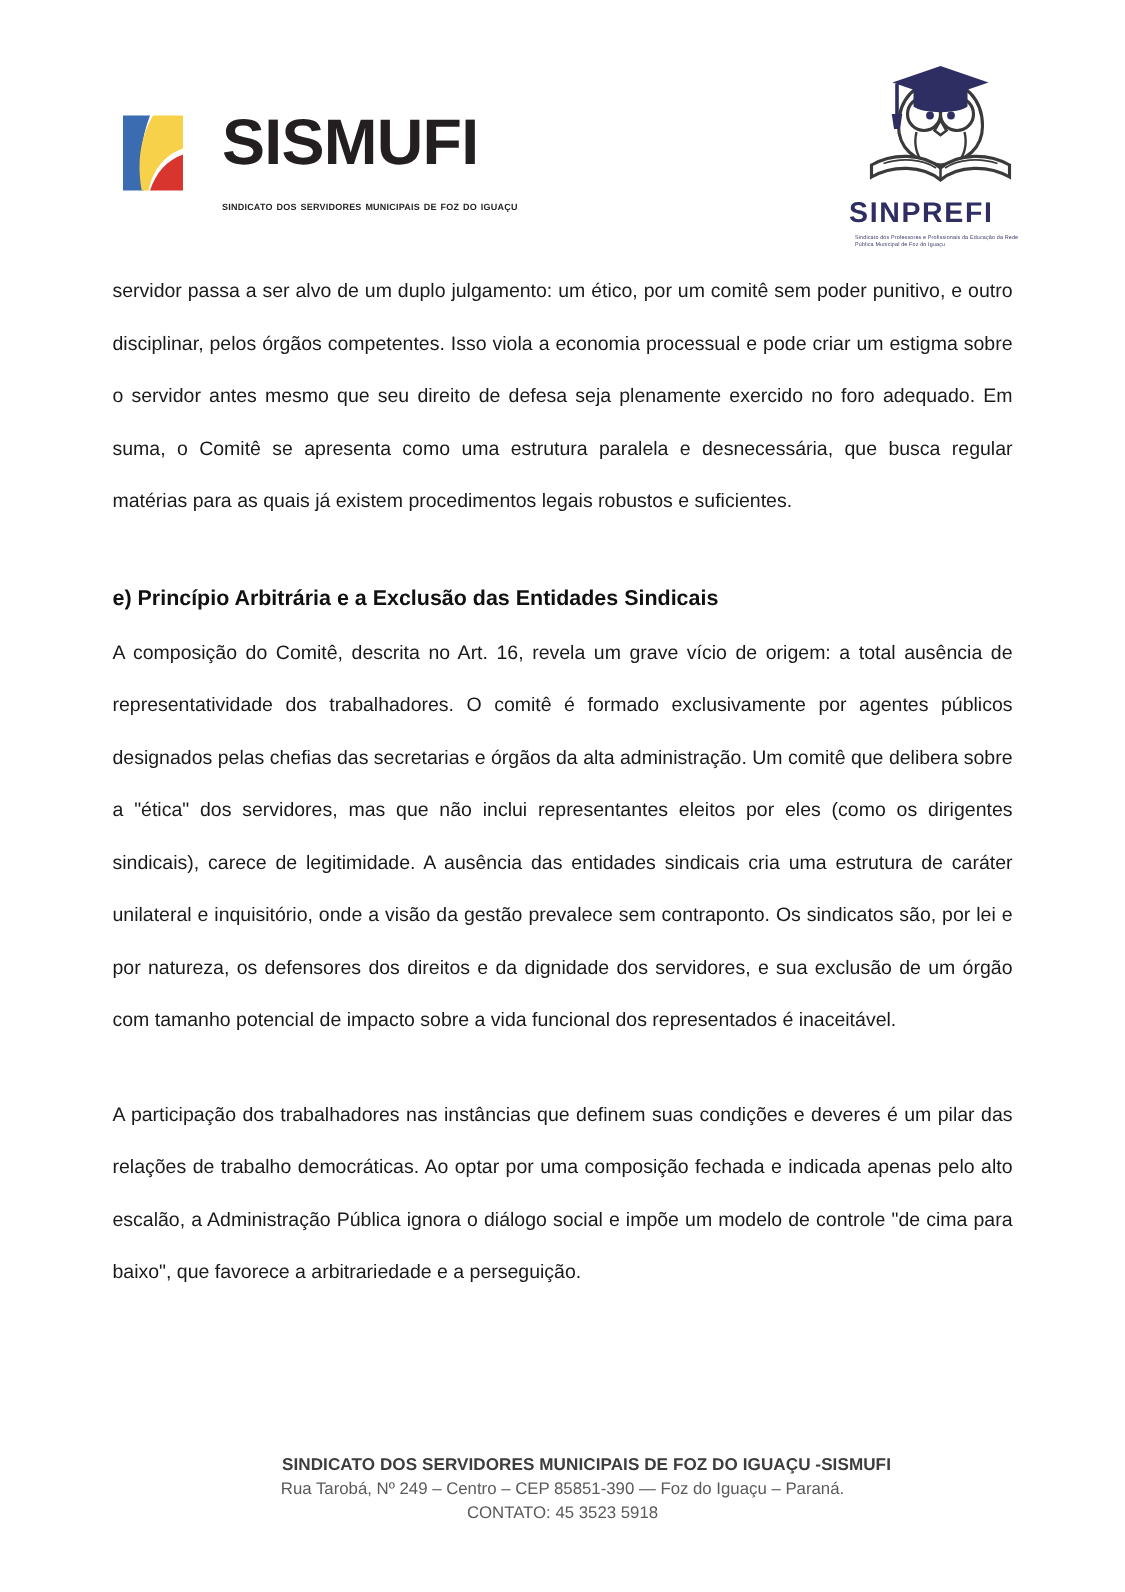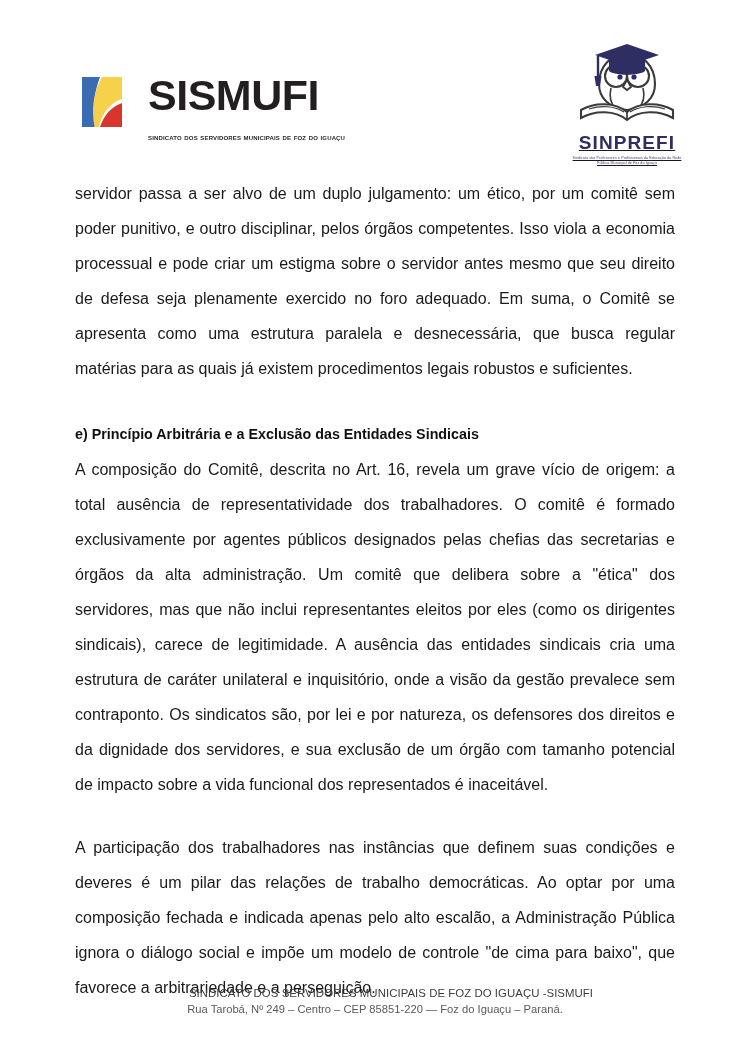--- a/index.html
+++ b/index.html
@@ -69,22 +69,20 @@
     font-variant: small-caps;
     text-transform: lowercase;
   }
 
   
   .sinprefi-logo {
     position: absolute;
     left: 566px;
     top: 24px;
     width: 122px;
-    text-align: center;
-    text-decoration: underline;
   }
   .sinprefi-mark {
     width: 112px;
     height: 112px;
     display: block;
     margin: 0 auto;
   }
   .sinprefi-word {
     display: block;
     font-family: "Liberation Sans", sans-serif;
@@ -107,21 +105,21 @@
 
   
   .doc-body {
     position: absolute;
     left: 75px;
     top: 176px;
     width: 600px;
   }
   .para {
     margin: 0 0 0 0;
-    font-size: 16px;
+    font-size: 13px;
     line-height: 35px;
     text-align: justify;
     text-justify: inter-word;
     color: #1a1a1a;
     hyphens: none;
   }
   .section-heading {
     margin: 0;
     font-size: 14.3px;
     font-weight: bold;
@@ -139,21 +137,21 @@
   
   .doc-footer {
     position: absolute;
     left: 0;
     bottom: 44px;
     width: 750px;
     text-align: center;
   }
   .footer-title {
     font-family: "Liberation Sans", sans-serif;
-    font-weight: normal;
+    font-weight: bold;
     font-size: 11.4px;
     letter-spacing: 0.05px;
     color: #3d3d3d;
     line-height: 16px;
     display: block;
     margin-left: 32px;
   }
   .footer-line {
     font-family: "Liberation Sans", sans-serif;
     font-size: 11.2px;
@@ -224,16 +222,17 @@
 
     <div class="spacer-gap-sm"></div>
 
 
     <p class="para">A participação dos trabalhadores nas instâncias que definem suas condições e deveres é um pilar das relações de trabalho democráticas. Ao optar por uma composição fechada e indicada apenas pelo alto escalão, a Administração Pública ignora o diálogo social e impõe um modelo de controle "de cima para baixo", que favorece a arbitrariedade e a perseguição.</p>
 
   </div>
 
   <div class="doc-footer">
     <span class="footer-title">SINDICATO DOS SERVIDORES MUNICIPAIS DE FOZ DO IGUAÇU -SISMUFI</span>
-    <span class="footer-line">Rua Tarobá, Nº 249 – Centro – CEP 85851-220 — Foz do Iguaçu – Paraná.</span>
+    <span class="footer-line">Rua Tarobá, Nº 249 – Centro – CEP 85851-390 — Foz do Iguaçu – Paraná.</span>
+    <span class="footer-line">CONTATO: 45 3523 5918</span>
   </div>
 
 </div>
 
 </body></html>

